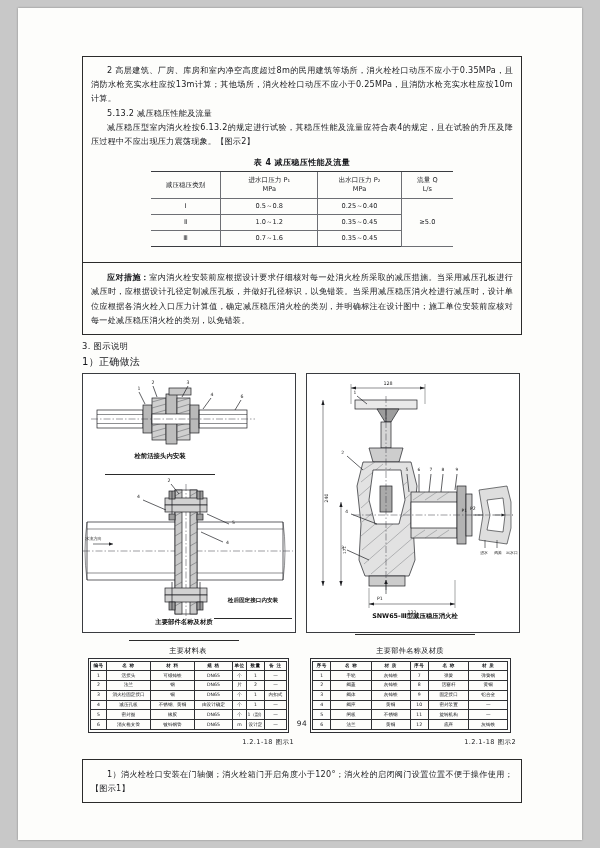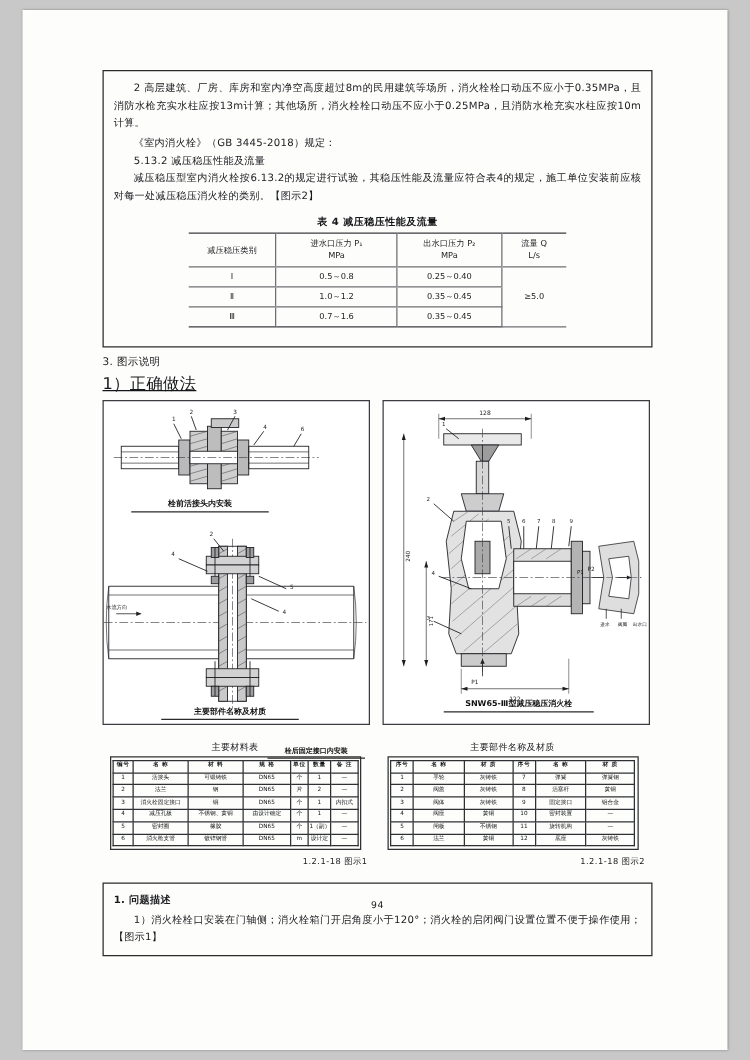--- a/index.html
+++ b/index.html
@@ -43,29 +43,29 @@
     border-left:none;border-right:none;
     border-top:.7px solid #6d6f74;border-bottom:.7px solid #6d6f74;
     text-align:center;padding:3px 2px;font-weight:normal;
     line-height:9px;
   }
   table.t4 thead th{border-top:1.1px solid #3a3c40;padding:4px 2px;}
   table.t4 tbody tr:last-child td{border-bottom:1.1px solid #3a3c40;}
   .vsep{border-left:.7px solid #6d6f74 !important;}
   
   .h3{font-size:8.4px;font-weight:normal;margin:6px 0 3px 0;letter-spacing:.3px;}
-  .h4{font-size:13px;margin:2px 0 4px 0;letter-spacing:.3px;text-decoration:underline;}
+  .h4{font-size:10px;margin:2px 0 4px 0;letter-spacing:.3px;}
   
   .figrow{display:flex;gap:10px;margin-top:4px;}
   .figbox{border:1px solid #3a3c40;position:relative;background:#fff;}
   .figL{width:212px;height:258px;}
   .figR{width:212px;height:258px;}
   .fig-caption{
     position:absolute;font-size:6.4px;font-weight:bold;text-align:center;
-    border-bottom:1px solid #2a2a2a;padding-bottom:1px;white-space:nowrap;
+    border-bottom:1px solid #2a2a2a;padding-bottom:13px;white-space:nowrap;
     color:#111;
   }
   
   .mcap{
     text-align:center;font-size:7.2px;font-weight:normal;margin:7px 0 2px 0;
     letter-spacing:.3px;
   }
   table.mat{
     border-collapse:collapse;font-size:4.6px;color:#15161a;width:196px;
     margin:0 auto;table-layout:fixed;
@@ -89,23 +89,22 @@
   svg{display:block;}
 </style>
 </head>
 <body>
 
 <div class="page">
  <div class="sheet">
 
   <div class="frame" style="padding:6px 8px 7px 8px;">
     <div class="p ind2">2 高层建筑、厂房、库房和室内净空高度超过8m的民用建筑等场所，消火栓栓口动压不应小于0.35MPa，且消防水枪充实水柱应按13m计算；其他场所，消火栓栓口动压不应小于0.25MPa，且消防水枪充实水柱应按10m计算。</div>
-    <div class="p ind2" style="margin-top:1px;">《室内消火栓》（GB 3445-2018）规定：</div>
     <div class="p ind2">5.13.2 减压稳压性能及流量</div>
-    <div class="p ind2">减压稳压型室内消火栓按6.13.2的规定进行试验，其稳压性能及流量应符合表4的规定，施工单位安装前应核对每一处减压稳压消火栓的类别。【图示2】</div>
+    <div class="p ind2">减压稳压型室内消火栓按6.13.2的规定进行试验，其稳压性能及流量应符合表4的规定，且在试验的升压及降压过程中不应出现压力震荡现象。【图示2】</div>
 
     <div class="t4wrap">
       <div class="t4cap">表 4  减压稳压性能及流量</div>
       <table class="t4">
         <thead>
           <tr>
             <th style="width:74px;">减压稳压类别</th>
             <th class="vsep" style="width:104px;">
               <span>进水口压力 P₁</span><br>
               <span>MPa</span>
@@ -135,20 +134,25 @@
           <tr>
             <td>Ⅲ</td>
             <td class="vsep">0.7～1.6</td>
             <td class="vsep">0.35～0.45</td>
           </tr>
         </tbody>
       </table>
     </div>
   </div>
 
+  <div class="frame" style="border-top:none;padding:7px 8px 7px 8px;">
+    <div class="p ind2">
+      <span class="b">应对措施：</span><span>室内消火栓安装前应根据设计要求仔细核对每一处消火栓所采取的减压措施。当采用减压孔板进行减压时，应根据设计孔径定制减压孔板，并做好孔径标识，以免错装。当采用减压稳压消火栓进行减压时，设计单位应根据各消火栓入口压力计算值，确定减压稳压消火栓的类别，并明确标注在设计图中；施工单位安装前应核对每一处减压稳压消火栓的类别，以免错装。</span>
+    </div>
+  </div>
 
   <div style="margin-top:3px;">
     <div class="h3">3. 图示说明</div>
     <div class="h4">1）正确做法</div>
 
     <div class="figrow">
 
       <div class="figbox figL">
         <svg width="212" height="258" viewBox="0 0 212 258">
           <g stroke="#1d1e22" fill="none" stroke-width="0.7">
@@ -567,21 +571,20 @@
         </div>
         <div class="figcapline">1.2.1-18  图示2</div>
       </div>
     </div>
   </div>
 
   <div class="fig-caption" style="left:132px;top:541px;width:78px;font-size:5.6px;">栓后固定接口内安装</div>
 
   <div style="margin-top:12px;">
     <div class="frame" style="padding:5px 8px 7px 8px;">
-      <div class="p b">1. 问题描述</div>
       <div class="p ind2" style="margin-top:2px;">1）消火栓栓口安装在门轴侧；消火栓箱门开启角度小于120°；消火栓的启闭阀门设置位置不便于操作使用；【图示1】</div>
 
     </div>
   </div>
 
   <div class="pageno">94</div>
  </div>
 </div>
 
 </body></html>

